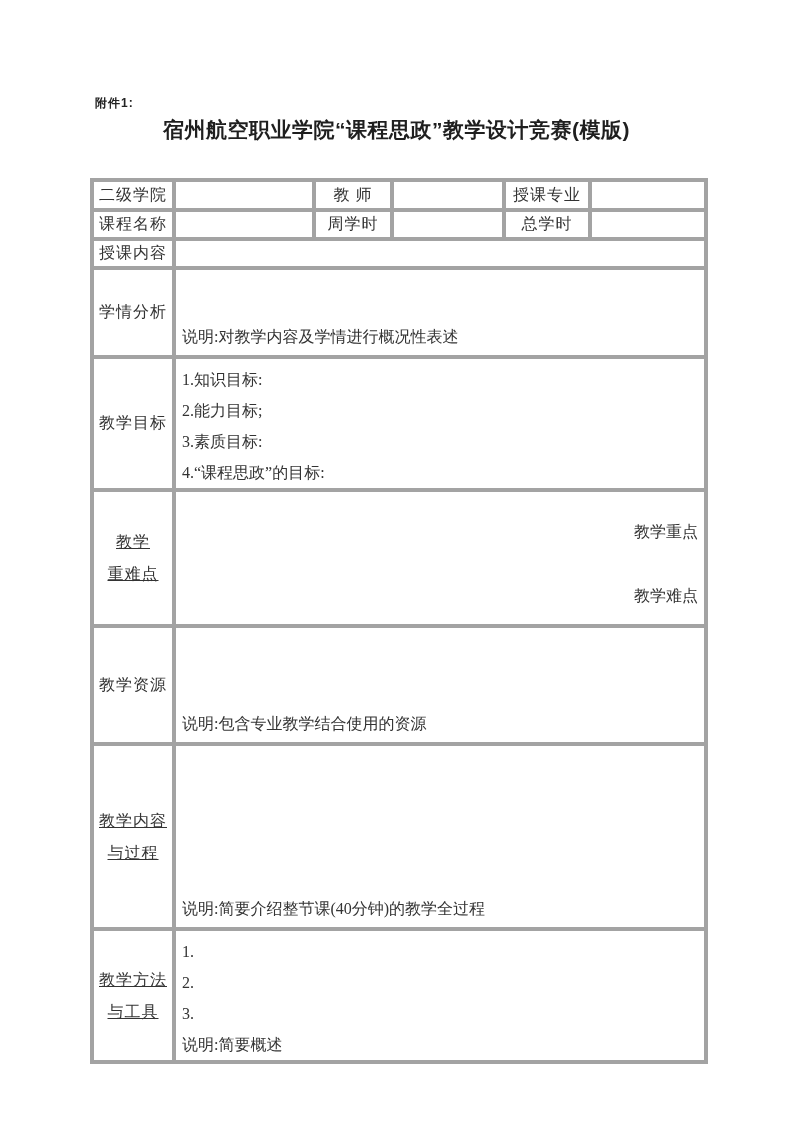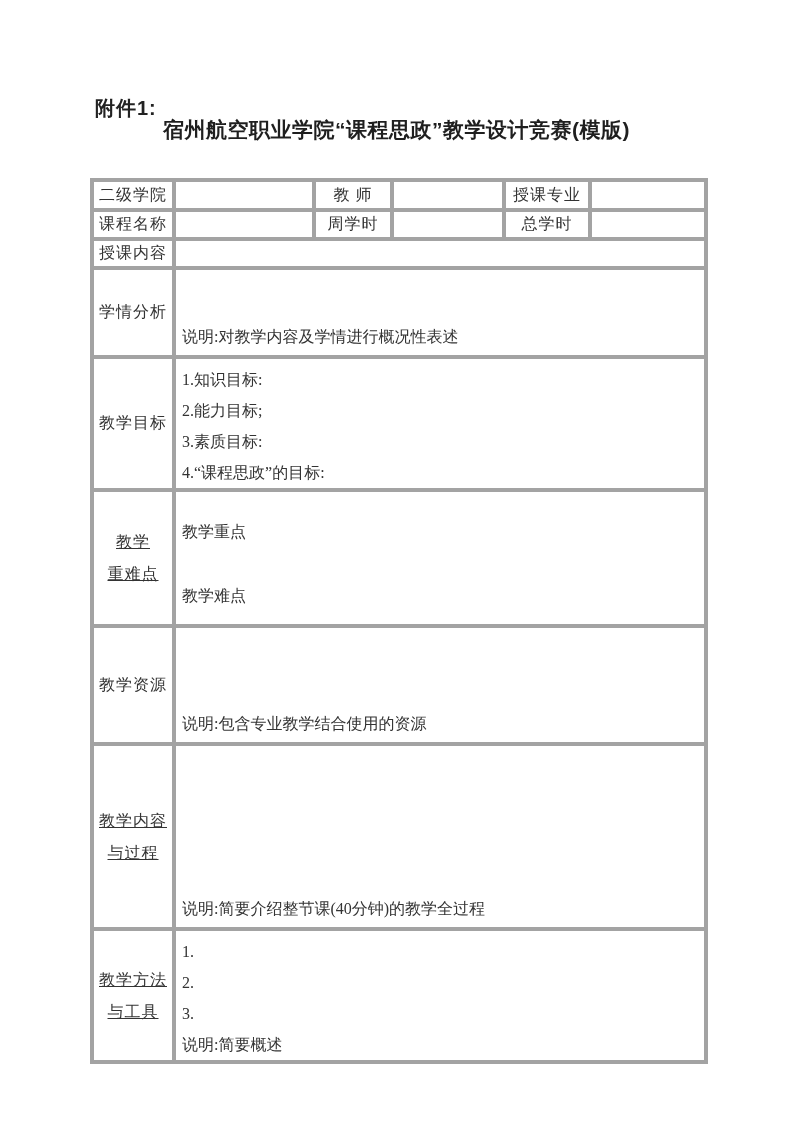--- a/index.html
+++ b/index.html
@@ -13,21 +13,21 @@
     position: relative;
     width: 793px; height: 1122px;
     background: #ffffff;
     overflow: hidden;
   }
   .attachment-label {
     position: absolute;
     left: 95px; top: 95px;
     font-family: "Liberation Sans", "DejaVu Sans", sans-serif;
     font-weight: bold;
-    font-size: 20px;
+    font-size: 12px;
     color: #222222;
     letter-spacing: 1px;
   }
   .doc-title {
     position: absolute;
     left: 0; top: 116px;
     width: 793px;
     text-align: center;
     font-family: "Liberation Sans", "DejaVu Sans", sans-serif;
     font-weight: bold;
@@ -60,21 +60,21 @@
     padding: 0 6px;
     text-align: left;
     margin-left: 36px;
   }
   td.content.bottom-note {
     vertical-align: bottom;
     padding-bottom: 10px;
   }
   .lines-block { padding-top: 5px; }
   .lines-block .line { line-height: 31px; }
-  .kd-block { padding-top: 11px; }
+  .kd-block { padding-top: 11px; text-align: right; }
   .kd-block .kd-line { line-height: 18px; }
   .kd-block .kd-line + .kd-line { margin-top: 46px; }
   .note-line { line-height: 17px; }
   tr.r1 { height: 30px; }
   tr.r2 { height: 29px; }
   tr.r3 { height: 28px; }
   tr.r4 { height: 89px; }
   tr.r5 { height: 128px; }
   tr.r6 { height: 136px; }
   tr.r7 { height: 118px; }

